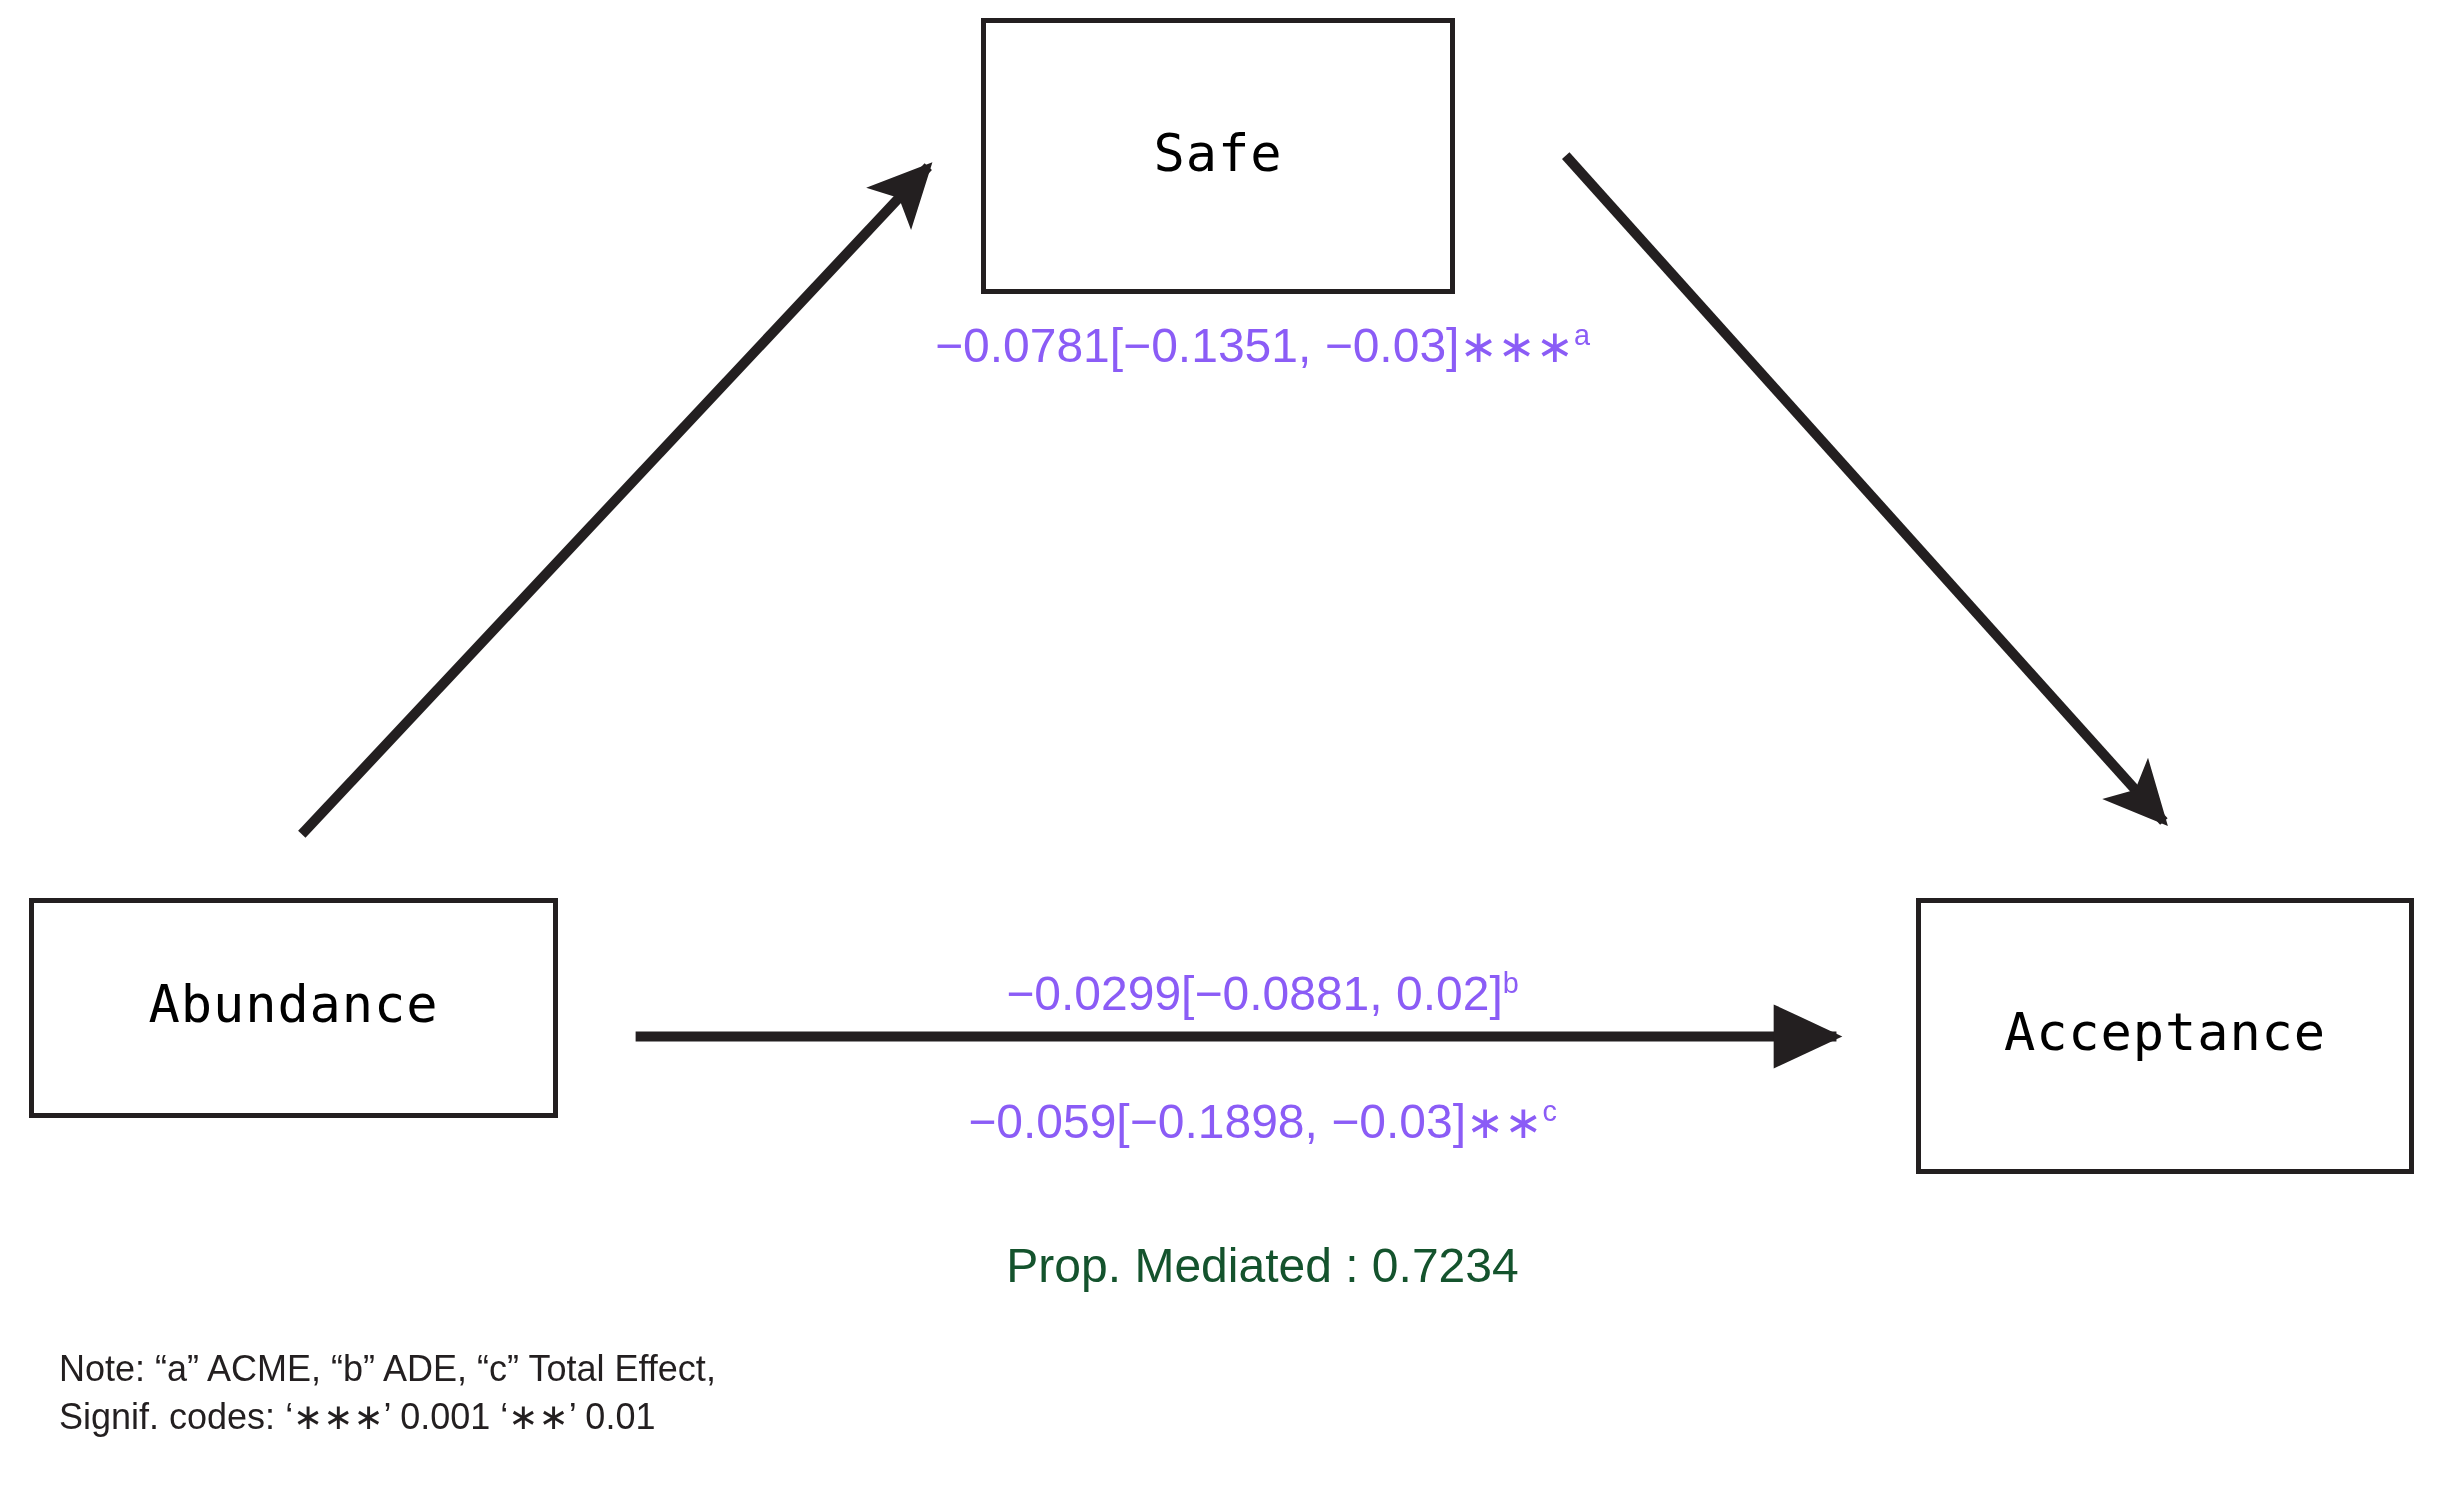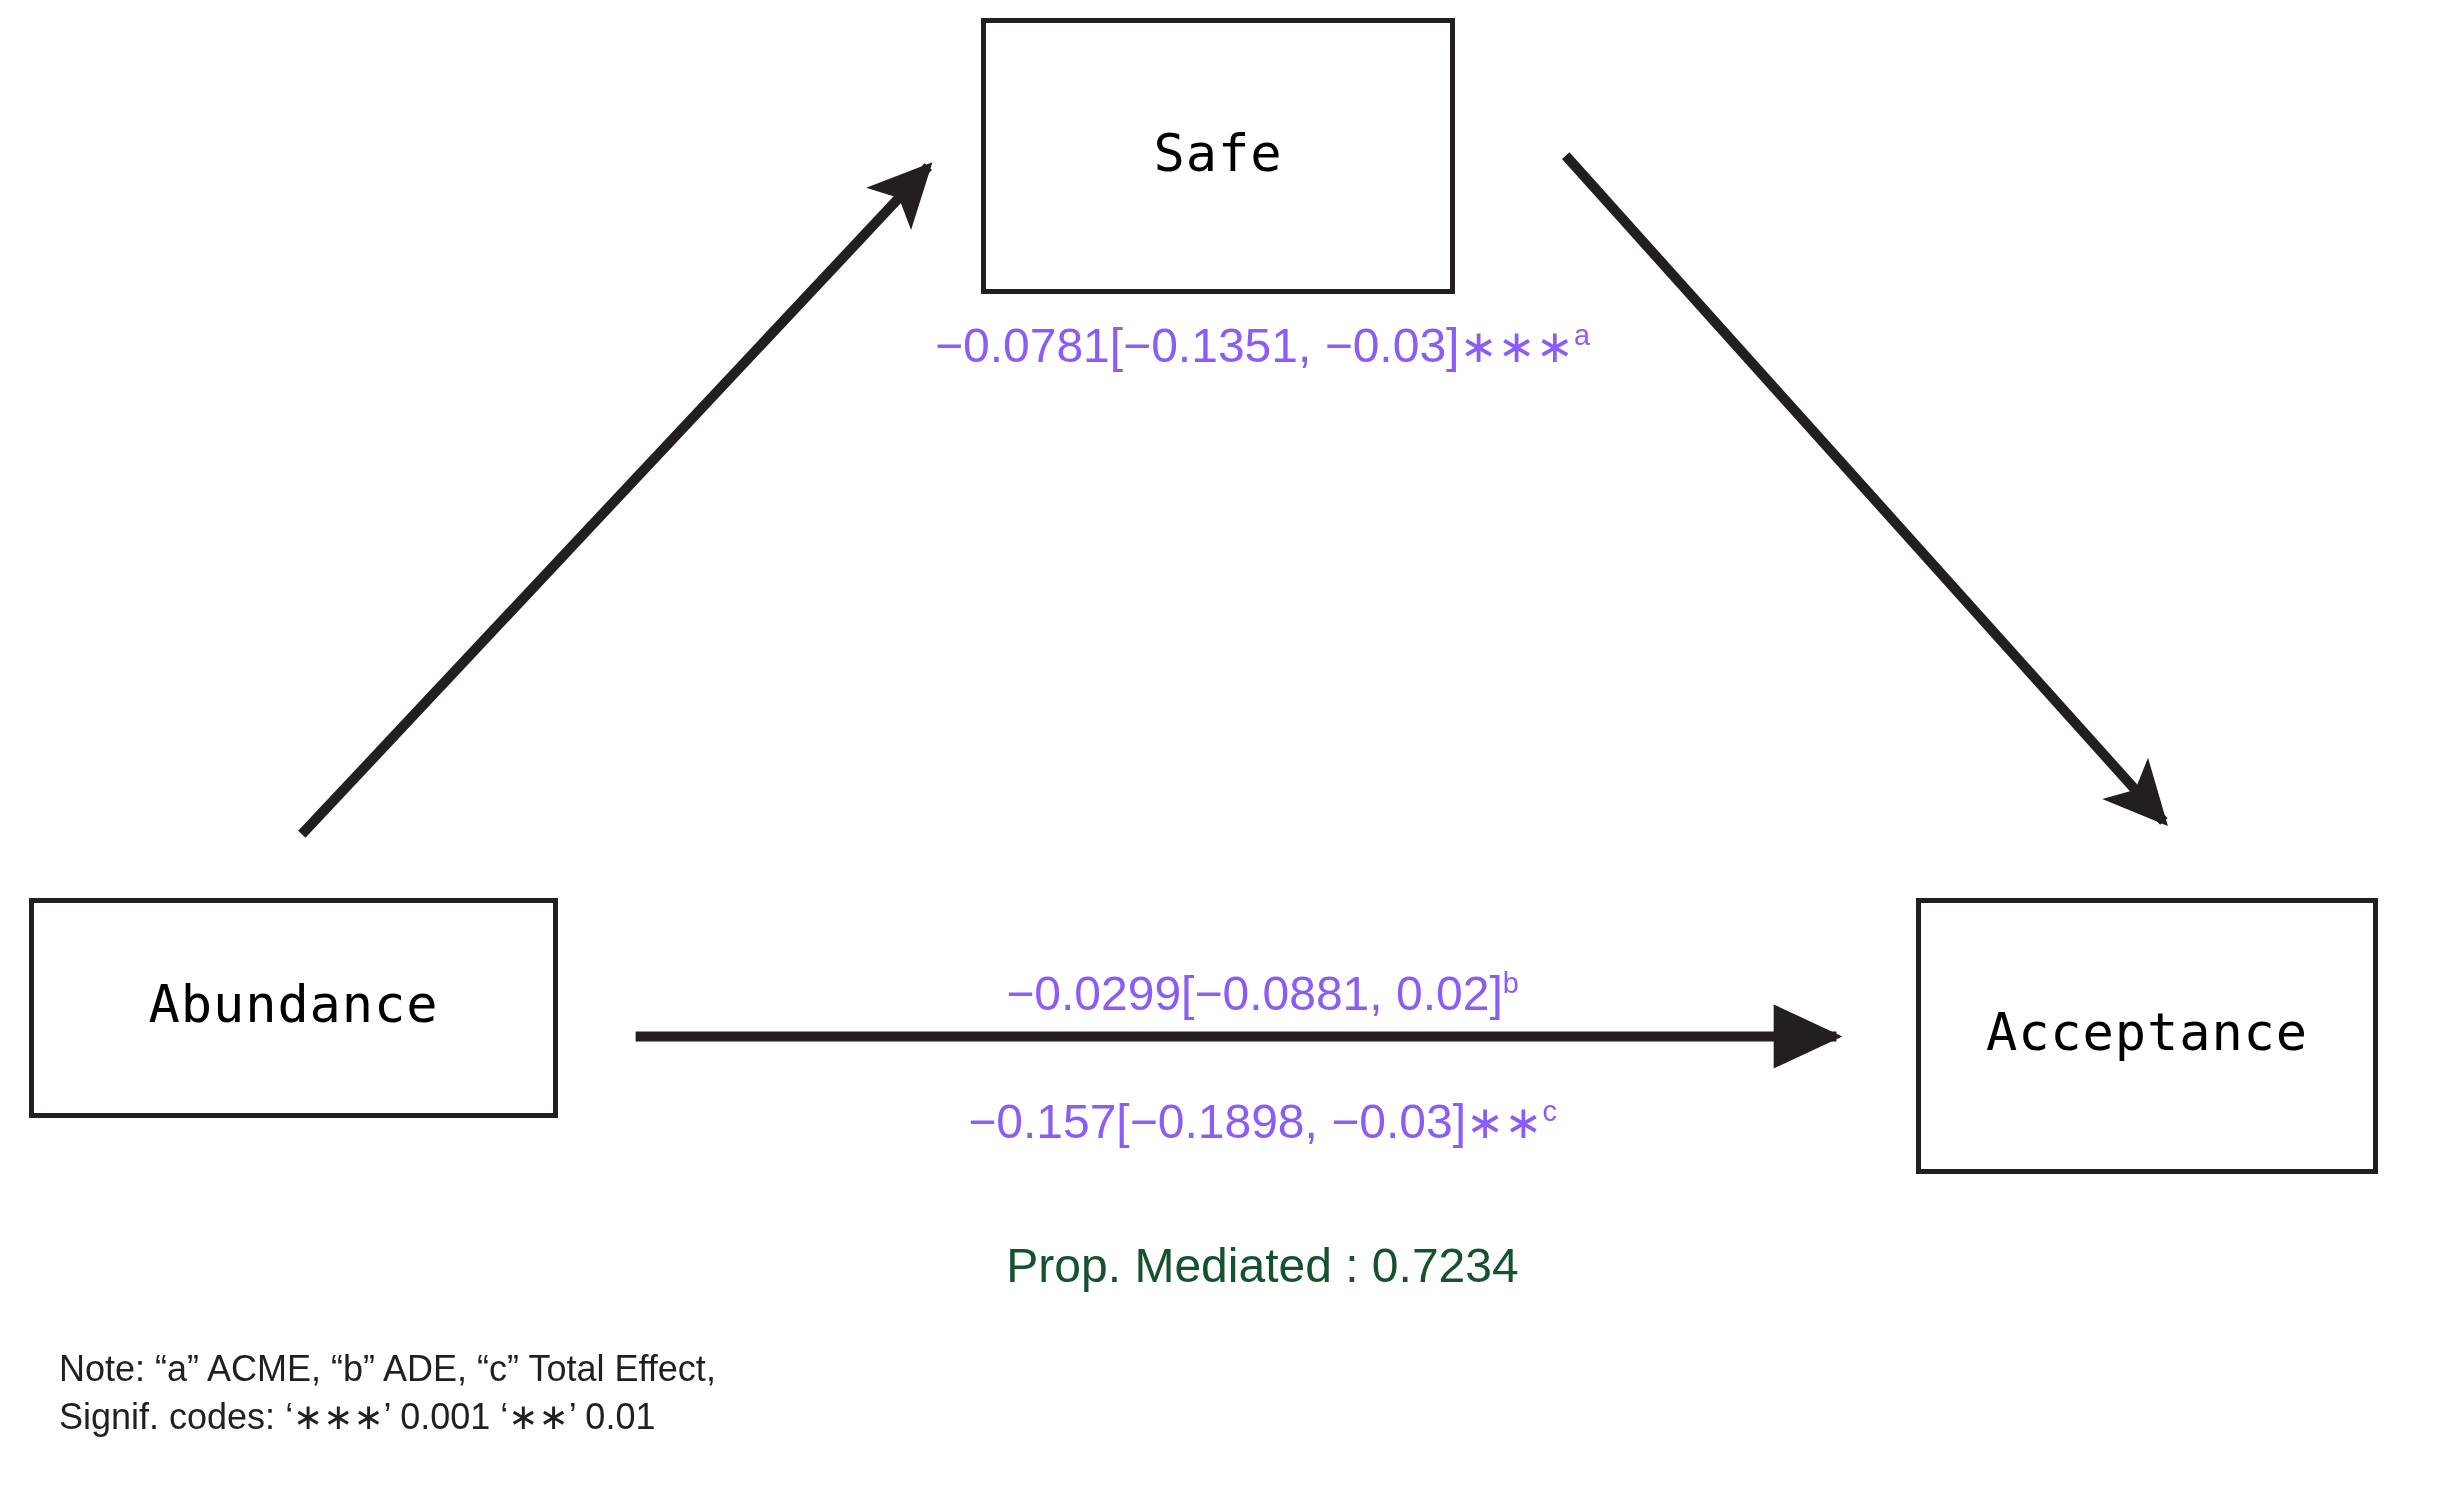--- a/index.html
+++ b/index.html
@@ -38,21 +38,21 @@
     font-family: "DejaVu Sans Mono", "Liberation Mono", monospace;
     font-size: 52px;
     line-height: 1;
     color: #000000;
     letter-spacing: 0.9px;
     position: relative;
     top: -3.7px;
   }
   #node-safe       { left: 981px; top: 18.3px;  width: 474px; height: 276px; }
   #node-abundance  { left: 29px;   top: 898px; width: 529px; height: 220px; }
-  #node-acceptance { left: 1916px; top: 898px; width: 462px; height: 276px; }
+  #node-acceptance { left: 1916px; top: 898px; width: 498px; height: 276px; }
 
   
   .coef {
     position: absolute;
     font-family: "Liberation Sans", sans-serif;
     font-size: 48px;
     line-height: 1;
     color: #8b5cf6;
     white-space: nowrap;
     text-align: center;
@@ -134,21 +134,21 @@
 
   <div class="coef" id="coef-acme">
     <span>−0.0781</span><span>[−0.1351, −0.03]</span><span class="stars">∗∗∗</span><sup>a</sup>
   </div>
 
   <div class="coef" id="coef-ade">
     <span>−0.0299</span><span>[−0.0881, 0.02]</span><span class="stars"></span><sup>b</sup>
   </div>
 
   <div class="coef" id="coef-total">
-    <span>−0.157</span><span>[−0.1898, −0.03]</span><span class="stars">∗∗</span><sup>c</sup>
+    <span>−0.059</span><span>[−0.1898, −0.03]</span><span class="stars">∗∗</span><sup>c</sup>
   </div>
 
   <div id="prop-mediated">Prop. Mediated : 0.7234</div>
 
   <div id="note-block">
     <div>Note: “a” ACME, “b” ADE, “c” Total Effect,</div>
     <div>Signif. codes: ‘∗∗∗’ 0.001 ‘∗∗’ 0.01</div>
   </div>
 
 </div>

